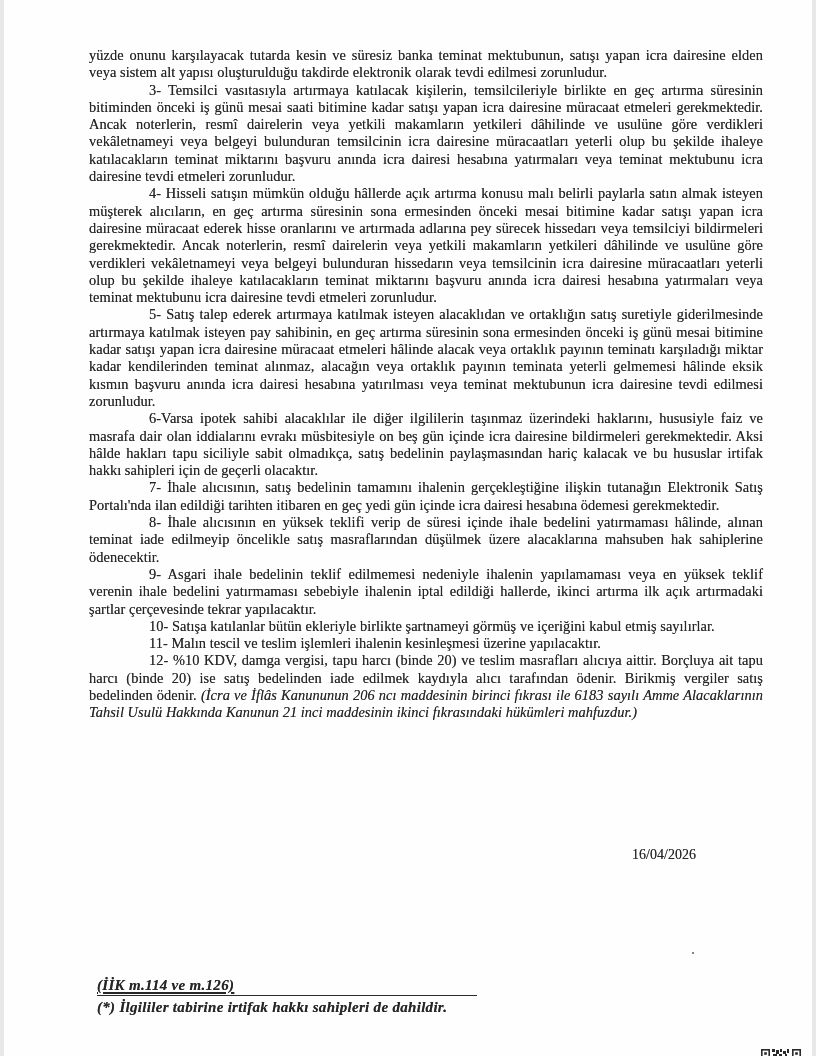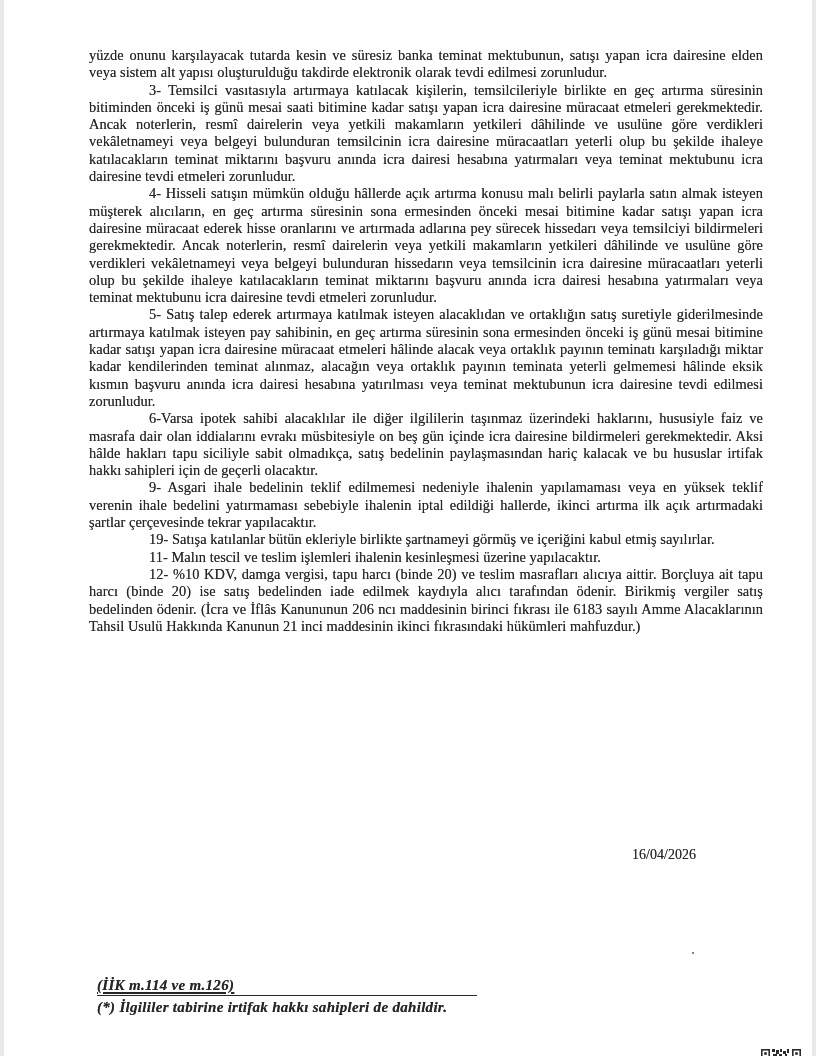--- a/index.html
+++ b/index.html
@@ -18,21 +18,21 @@
     left:85px; top:47px; width:674px;
     font-size:14.4px;
     line-height:17.3px;
     text-align:justify;
     letter-spacing:0.05px;
     text-shadow:0 0 0.45px rgba(38,38,38,0.65);
     hyphens:none;
   }
   .para { margin:0; text-indent:60px; }
   .para.no-indent { text-indent:0; }
-  .italic { }
+  .italic { font-style:italic; }
   .signature {
     position:absolute;
     left:520px; top:845px; width:280px;
     text-align:center;
     font-size:14px;
     line-height:20px;
     text-shadow:0 0 0.45px rgba(38,38,38,0.6);
   }
   .signature div { white-space:nowrap; }
   .speck {
@@ -71,22 +71,24 @@
 <body>
 
 <div class="page">
 
   <div class="body-text">
     <p class="para no-indent">yüzde onunu karşılayacak tutarda kesin ve süresiz banka teminat mektubunun, satışı yapan icra dairesine elden veya sistem alt yapısı oluşturulduğu takdirde elektronik olarak tevdi edilmesi zorunludur.</p>
     <p class="para">3- Temsilci vasıtasıyla artırmaya katılacak kişilerin, temsilcileriyle birlikte en geç artırma süresinin bitiminden önceki iş günü mesai saati bitimine kadar satışı yapan icra dairesine müracaat etmeleri gerekmektedir. Ancak noterlerin, resmî dairelerin veya yetkili makamların yetkileri dâhilinde ve usulüne göre verdikleri vekâletnameyi veya belgeyi bulunduran temsilcinin icra dairesine müracaatları yeterli olup bu şekilde ihaleye katılacakların teminat miktarını başvuru anında icra dairesi hesabına yatırmaları veya teminat mektubunu icra dairesine tevdi etmeleri zorunludur.</p>
     <p class="para">4- Hisseli satışın mümkün olduğu hâllerde açık artırma konusu malı belirli paylarla satın almak isteyen müşterek alıcıların, en geç artırma süresinin sona ermesinden önceki mesai bitimine kadar satışı yapan icra dairesine müracaat ederek hisse oranlarını ve artırmada adlarına pey sürecek hissedarı veya temsilciyi bildirmeleri gerekmektedir. Ancak noterlerin, resmî dairelerin veya yetkili makamların yetkileri dâhilinde ve usulüne göre verdikleri vekâletnameyi veya belgeyi bulunduran hissedarın veya temsilcinin icra dairesine müracaatları yeterli olup bu şekilde ihaleye katılacakların teminat miktarını başvuru anında icra dairesi hesabına yatırmaları veya teminat mektubunu icra dairesine tevdi etmeleri zorunludur.</p>
     <p class="para">5- Satış talep ederek artırmaya katılmak isteyen alacaklıdan ve ortaklığın satış suretiyle giderilmesinde artırmaya katılmak isteyen pay sahibinin, en geç artırma süresinin sona ermesinden önceki iş günü mesai bitimine kadar satışı yapan icra dairesine müracaat etmeleri hâlinde alacak veya ortaklık payının teminatı karşıladığı miktar kadar kendilerinden teminat alınmaz, alacağın veya ortaklık payının teminata yeterli gelmemesi hâlinde eksik kısmın başvuru anında icra dairesi hesabına yatırılması veya teminat mektubunun icra dairesine tevdi edilmesi zorunludur.</p>
     <p class="para">6-Varsa ipotek sahibi alacaklılar ile diğer ilgililerin taşınmaz üzerindeki haklarını, hususiyle faiz ve masrafa dair olan iddialarını evrakı müsbitesiyle on beş gün içinde icra dairesine bildirmeleri gerekmektedir. Aksi hâlde hakları tapu siciliyle sabit olmadıkça, satış bedelinin paylaşmasından hariç kalacak ve bu hususlar irtifak hakkı sahipleri için de geçerli olacaktır.</p>
+    <p class="para">7- İhale alıcısının, satış bedelinin tamamını ihalenin gerçekleştiğine ilişkin tutanağın Elektronik Satış Portalı'nda ilan edildiği tarihten itibaren en geç yedi gün içinde icra dairesi hesabına ödemesi gerekmektedir.</p>
+    <p class="para">8- İhale alıcısının en yüksek teklifi verip de süresi içinde ihale bedelini yatırmaması hâlinde, alınan teminat iade edilmeyip öncelikle satış masraflarından düşülmek üzere alacaklarına mahsuben hak sahiplerine ödenecektir.</p>
     <p class="para">9- Asgari ihale bedelinin teklif edilmemesi nedeniyle ihalenin yapılamaması veya en yüksek teklif verenin ihale bedelini yatırmaması sebebiyle ihalenin iptal edildiği hallerde, ikinci artırma ilk açık artırmadaki şartlar çerçevesinde tekrar yapılacaktır.</p>
-    <p class="para">19- Satışa katılanlar bütün ekleriyle birlikte şartnameyi görmüş ve içeriğini kabul etmiş sayılırlar.</p>
+    <p class="para">10- Satışa katılanlar bütün ekleriyle birlikte şartnameyi görmüş ve içeriğini kabul etmiş sayılırlar.</p>
     <p class="para">11- Malın tescil ve teslim işlemleri ihalenin kesinleşmesi üzerine yapılacaktır.</p>
     <p class="para"><span>12- %10  KDV, damga vergisi, tapu harcı (binde 20) ve teslim masrafları alıcıya aittir. Borçluya ait tapu harcı (binde 20) ise satış bedelinden iade edilmek kaydıyla alıcı tarafından ödenir. Birikmiş vergiler satış bedelinden ödenir. </span><span class="italic">(İcra ve İflâs Kanununun 206 ncı maddesinin birinci fıkrası ile 6183 sayılı Amme Alacaklarının Tahsil Usulü Hakkında Kanunun 21 inci maddesinin ikinci fıkrasındaki hükümleri mahfuzdur.)</span></p>
   </div>
 
   <div class="signature">
     <div>16/04/2026</div>
   </div>
 
   <div class="speck"></div>
 

